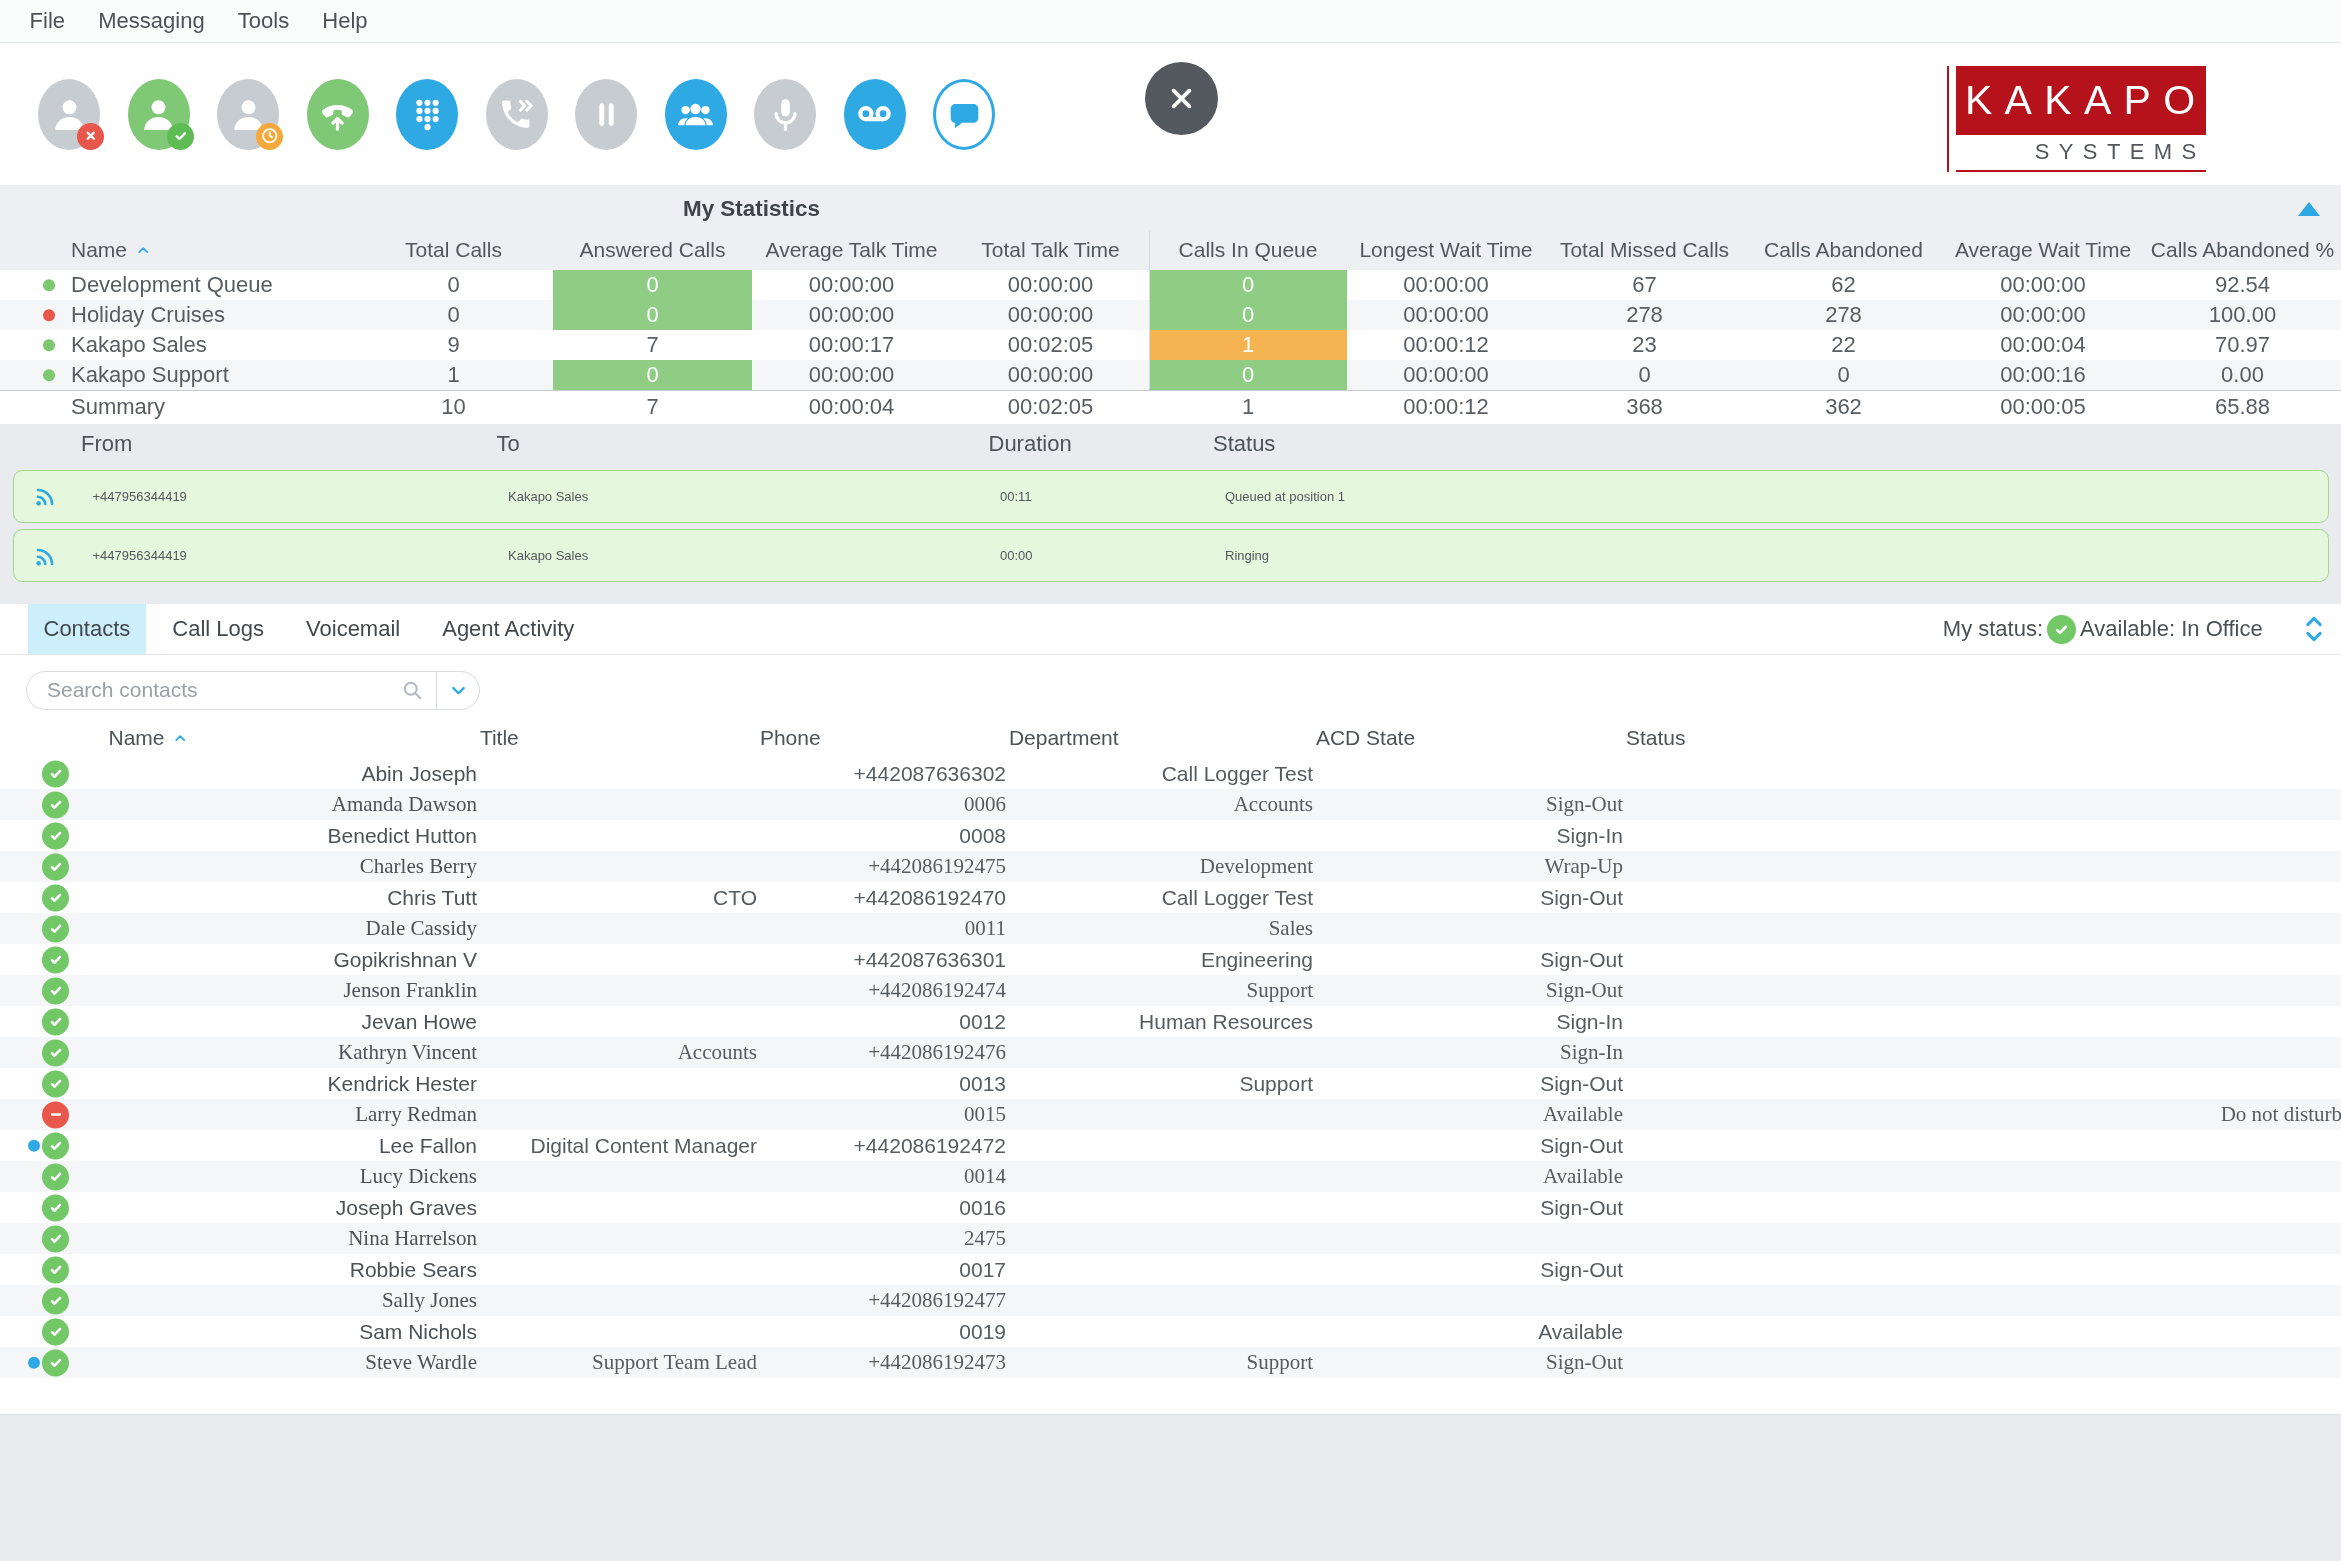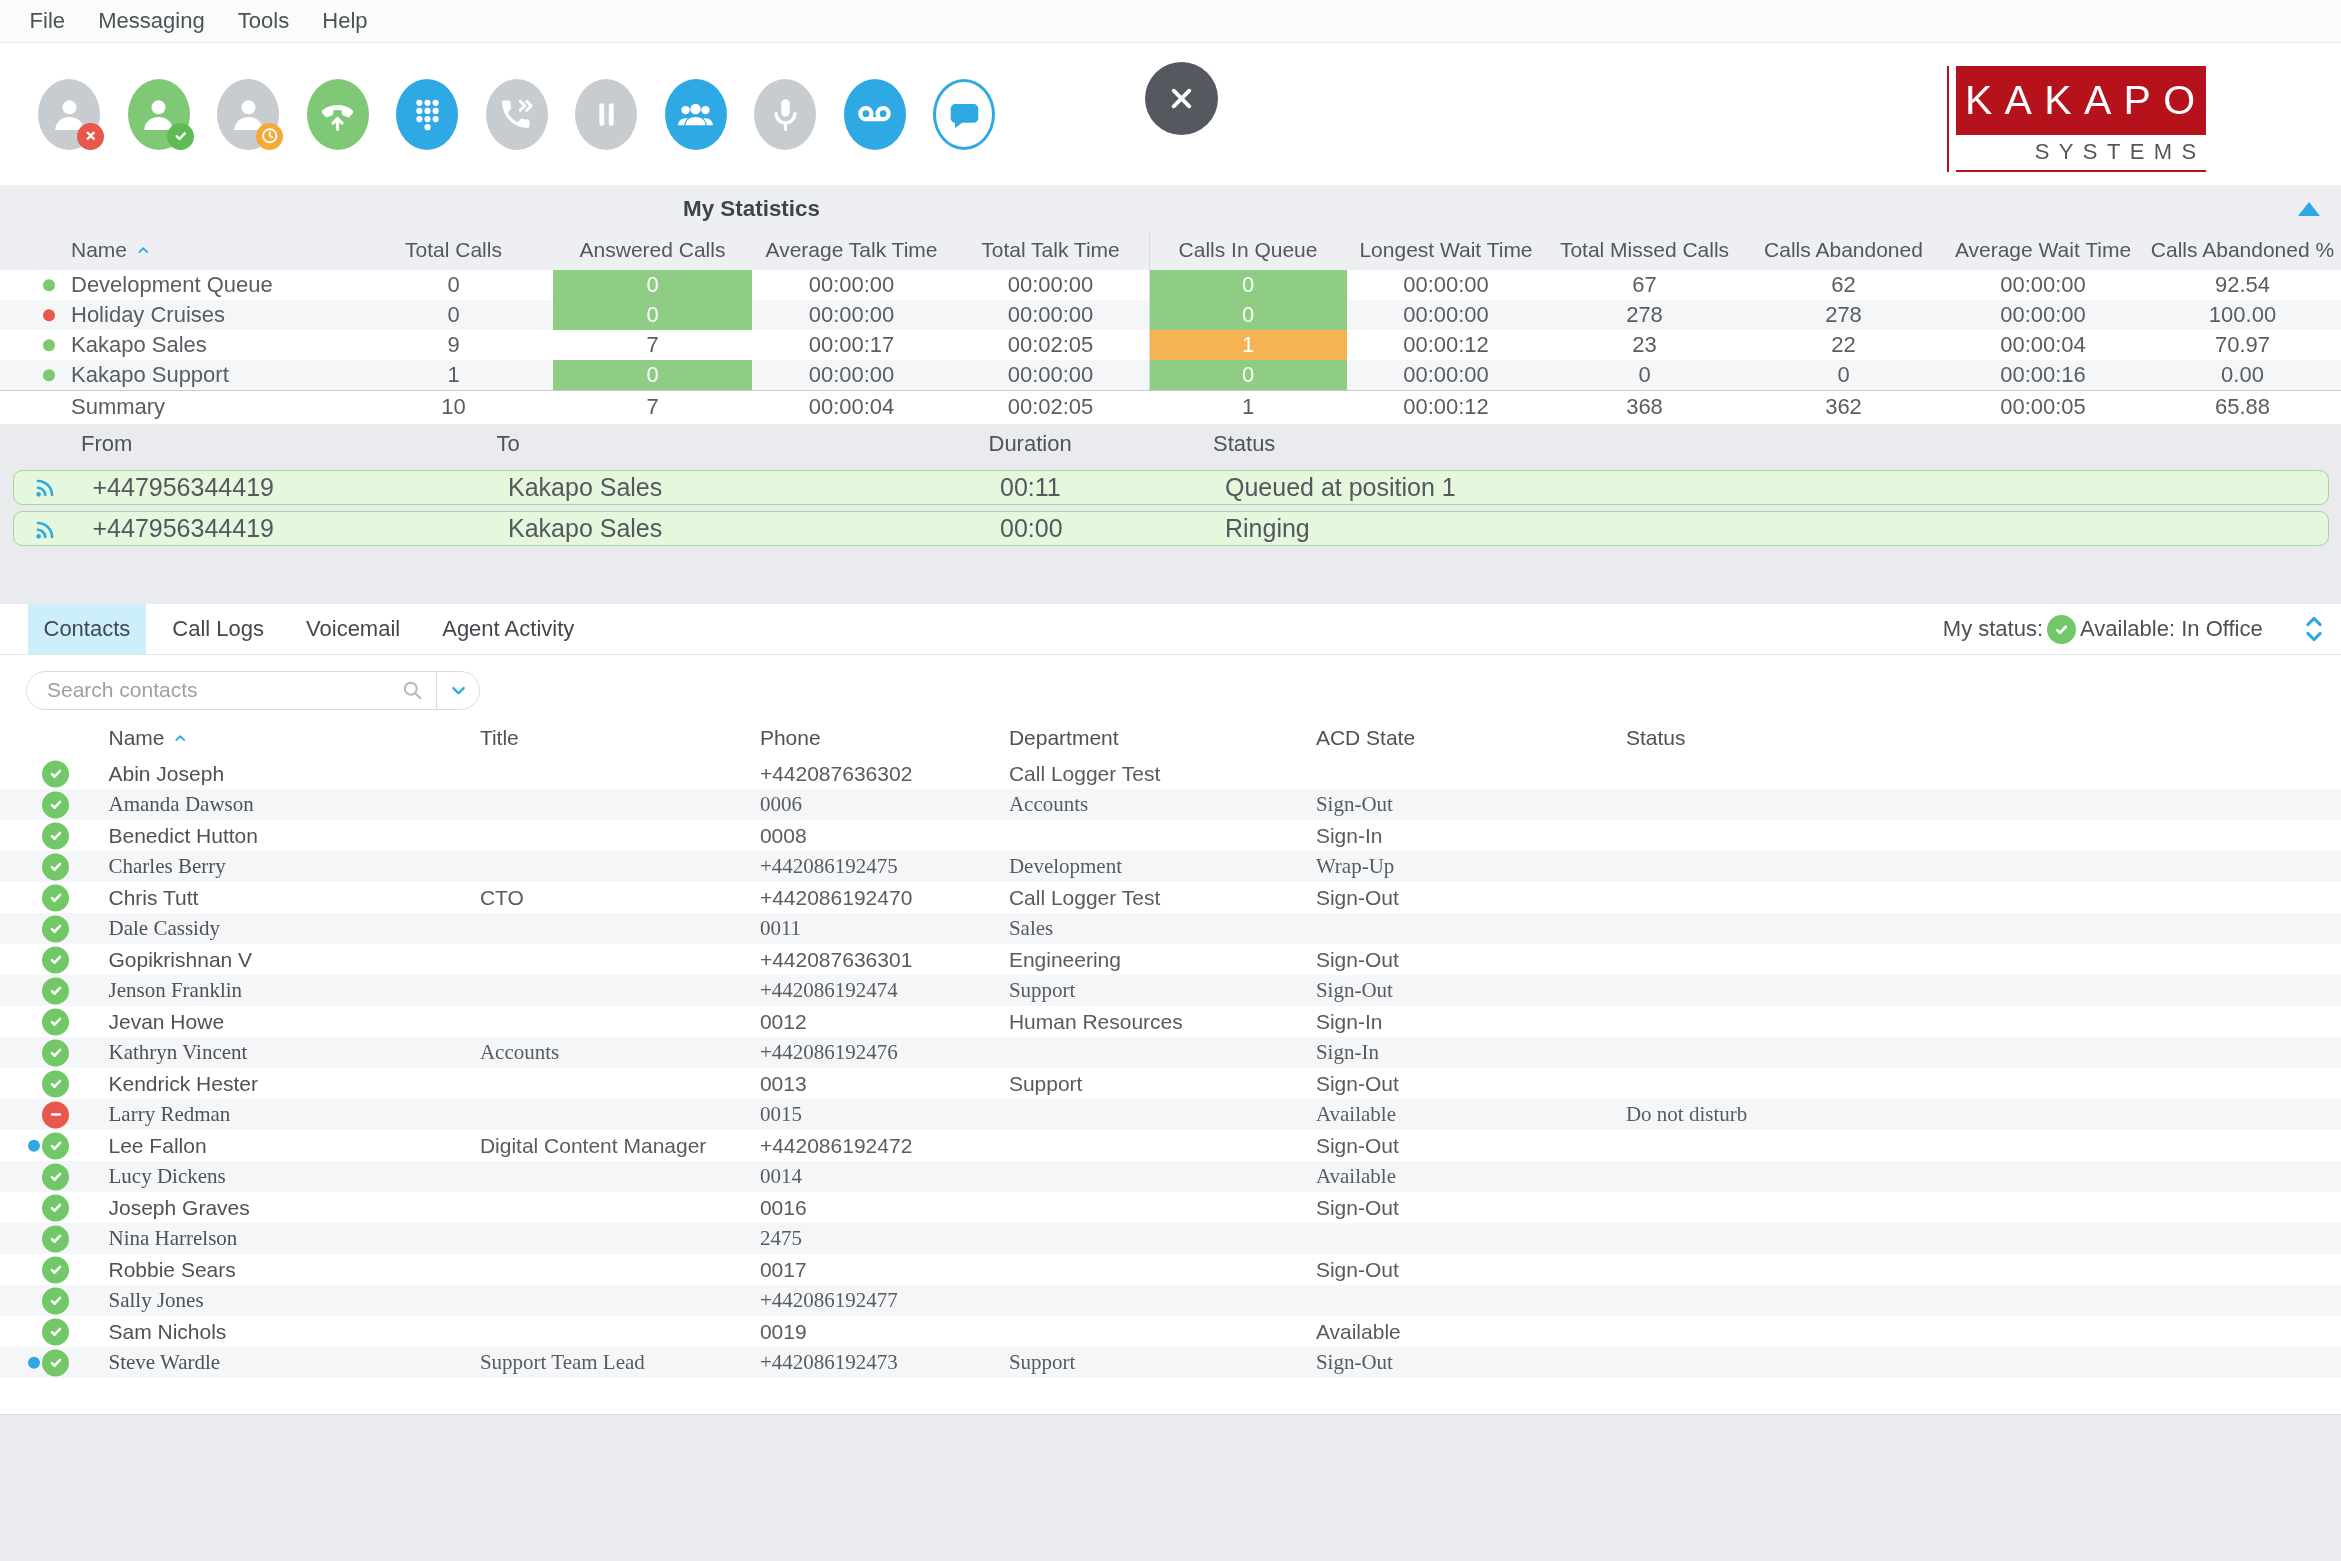--- a/index.html
+++ b/index.html
@@ -47,21 +47,21 @@
   .hl-orange { background:#f6b352; color:#fff; }
   .stats-vdiv { position:absolute; left:1149px; top:46px; height:158px; width:1.4px; background:#d9dcdf; }
 
   
   .calls { position:absolute; top:424px; left:0; width:2342px; height:180px; background:#e9ebee; }
   .calls-head { display:grid; grid-template-columns:65px 412px 484px 224px 1fr; height:40px; align-items:center; font-size:22px; color:#4e5358; }
   .calls-head>div:nth-child(2){ padding-left:16px; }
   .calls-head>div:nth-child(3){ padding-left:19.5px; }
   .calls-head>div:nth-child(4){ padding-left:27.5px; }
   .calls-head>div:nth-child(5){ padding-left:28px; }
-  .call-row { height:35px; margin:0 13px 6.5px; background:#e5f7dc; border:1.4px solid #a2d796; border-radius:9.4px; display:grid; grid-template-columns:64px 412px 484px 224px 1fr; align-items:center; font-size:25px; color:#54585d; cursor:pointer; }
+  .call-row { height:53px; margin:0 13px 6.5px; background:#e5f7dc; border:1.4px solid #a2d796; border-radius:9.4px; display:grid; grid-template-columns:64px 412px 484px 224px 1fr; align-items:center; font-size:13px; color:#54585d; cursor:pointer; }
   .call-row:first-child { margin-top:5.8px; }
   .call-row>div:nth-child(2){ padding-left:14.5px; }
   .call-row>div:nth-child(3){ padding-left:18px; }
   .call-row>div:nth-child(4){ padding-left:26px; }
   .call-row>div:nth-child(5){ padding-left:27px; }
   .cicon { display:flex; align-items:center; justify-content:center; }
   .cicon svg { width:26px; height:26px; }
 
   
   .tabsrow { position:absolute; top:604px; left:0; width:2342px; height:51px; background:#fff; border-bottom:1.4px solid #e3e6e8; display:flex; align-items:stretch; padding-left:27.5px; }
@@ -83,21 +83,21 @@
   .sdiv { width:1.4px; align-self:stretch; background:#d9dcdf; }
   .sdd { width:42px; display:flex; align-items:center; justify-content:center; cursor:pointer; }
   .sdd svg { width:19px; height:19px; }
 
   
   .contacts { position:absolute; top:718px; left:0; width:2342px; background:#fff; }
   .cgrid { display:grid; grid-template-columns:94px 383px 280px 249px 307px 310px 1fr; }
   .contacts-head { height:40px; align-items:center; font-size:21px; color:#4d5257; }
   .chcell { display:flex; align-items:center; padding-left:2.9px; }
   .chcell.ncell { padding-left:14.5px; }
-  .crow { height:31px; align-items:center; cursor:pointer; }
+  .crow { height:31px; align-items:center; cursor:pointer;text-align:right; }
   .crow.alt { background:#f5f6f8;font-family:Liberation Serif, serif; }
   .ccell { padding-left:2.9px; font-size:21px; color:#575c61; white-space:nowrap; overflow:hidden; }
   .ccell.ncell { padding-left:14.5px; color:#4d5257; }
   .pcell { position:relative; height:100%; }
   .bluedot { position:absolute; left:27.5px; top:50%; transform:translateY(-50%); width:12.3px; height:12.3px; border-radius:50%; background:#2fa9e4; }
   .pres { position:absolute; left:42px; top:50%; transform:translateY(-50%); width:27px; height:27px; border-radius:50%; display:flex; align-items:center; justify-content:center; }
   .pres.ok  { background:#72c767; }
   .pres.dnd { background:#e8564c; }
   .pres svg { width:18px; height:18px; }
 

